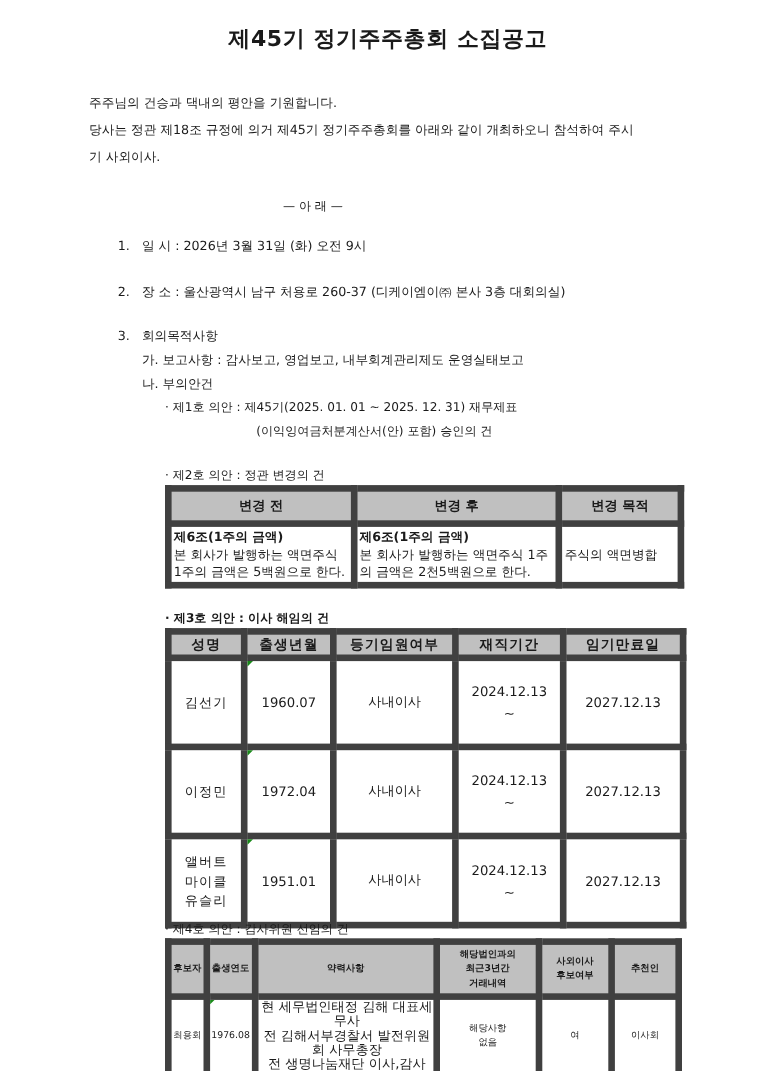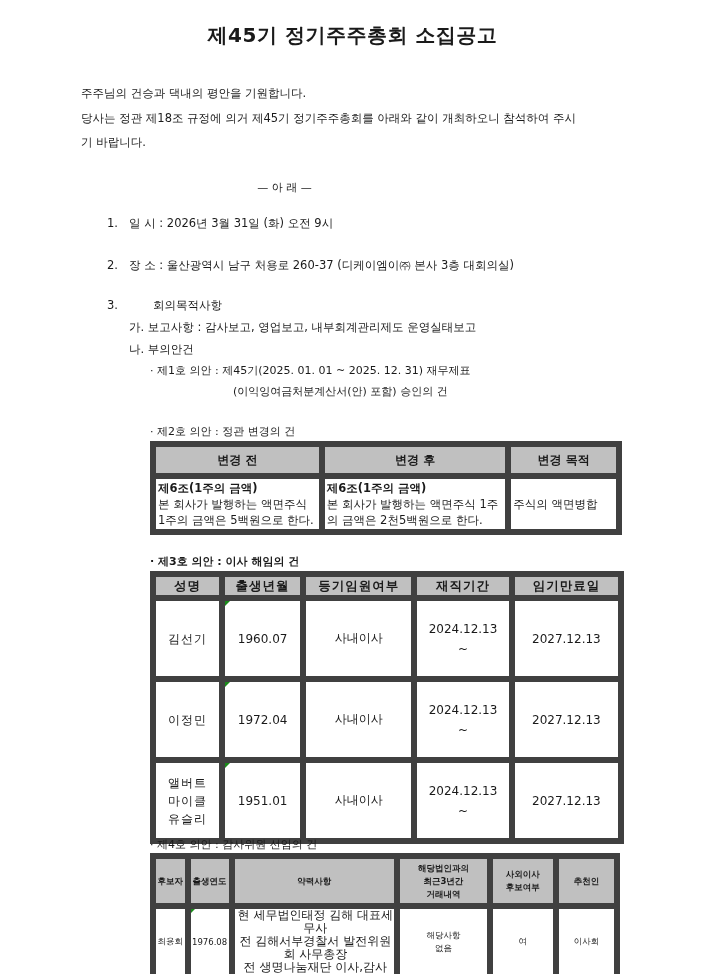--- a/index.html
+++ b/index.html
@@ -40,32 +40,32 @@
   #t4 td { height: 44px; text-align: center; vertical-align: middle; position: relative; }
   #t4 td.career { text-align: center; padding-left: 2px; line-height: 13px; font-size: 12px; margin-top: 26px; }
 </style>
 </head>
 <body>
 
 <div class="abs title">제45기 정기주주총회 소집공고</div>
 
 <div class="abs p" style="top:86px;">주주님의 건승과 댁내의 평안을 기원합니다.</div>
 <div class="abs p" style="top:111px;">당사는 정관 제18조 규정에 의거 제45기 정기주주총회를 아래와 같이 개최하오니 참석하여 주시</div>
-<div class="abs p" style="top:135px;">기 바랍니다.</div>
+<div class="abs p" style="top:135px;">기 사외이사.</div>
 
 <div class="abs center-line" style="top:180px;">— 아       래 —</div>
 
 <div class="abs item" style="left:107px; top:216px;">1.</div>
 <div class="abs item" style="left:129px; top:216px;">일 시 : 2026년 3월 31일 (화) 오전 9시</div>
 
 <div class="abs item" style="left:107px; top:258px;">2.</div>
 <div class="abs item" style="left:129px; top:258px;">장 소 : 울산광역시 남구 처용로 260-37 (디케이엠이㈜ 본사 3층 대회의실)</div>
 
 <div class="abs item" style="left:107px; top:298px;">3.</div>
-<div class="abs item" style="left:129px; top:298px;margin-left:24px;">회의목적사항</div>
+<div class="abs item" style="left:129px; top:298px;">회의목적사항</div>
 
 <div class="abs item" style="left:129px; top:320px;">가. 보고사항 : 감사보고, 영업보고, 내부회계관리제도 운영실태보고</div>
 <div class="abs item" style="left:129px; top:342px;">나. 부의안건</div>
 <div class="abs small" style="left:150px; top:363px;">· 제1호 의안 : 제45기(2025. 01. 01 ~ 2025. 12. 31) 재무제표</div>
 <div class="abs small" style="left:233px; top:384px;">(이익잉여금처분계산서(안) 포함) 승인의 건</div>
 
 <div class="abs small" style="left:150px; top:424px;">· 제2호 의안 : 정관 변경의 건</div>
 
 <table id="t2">
   <colgroup>

